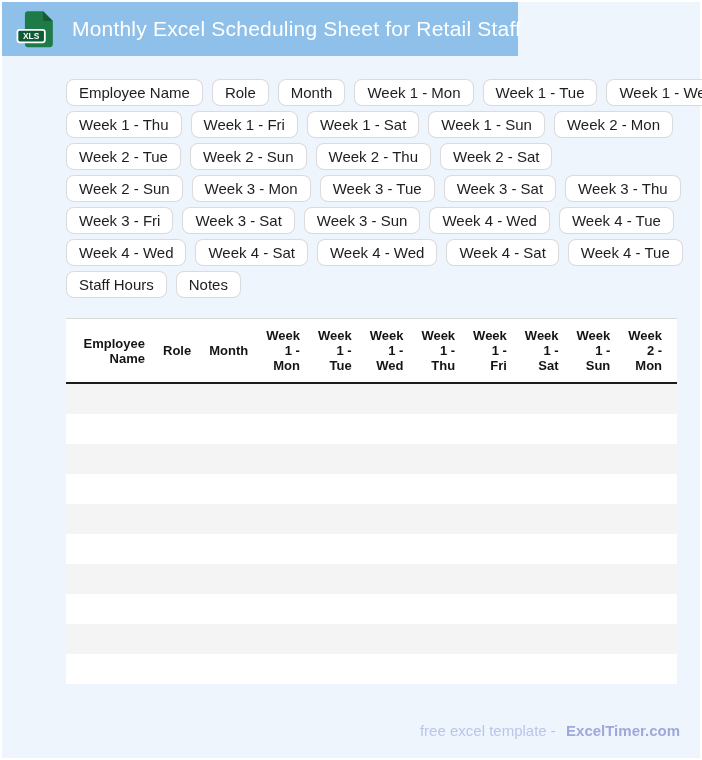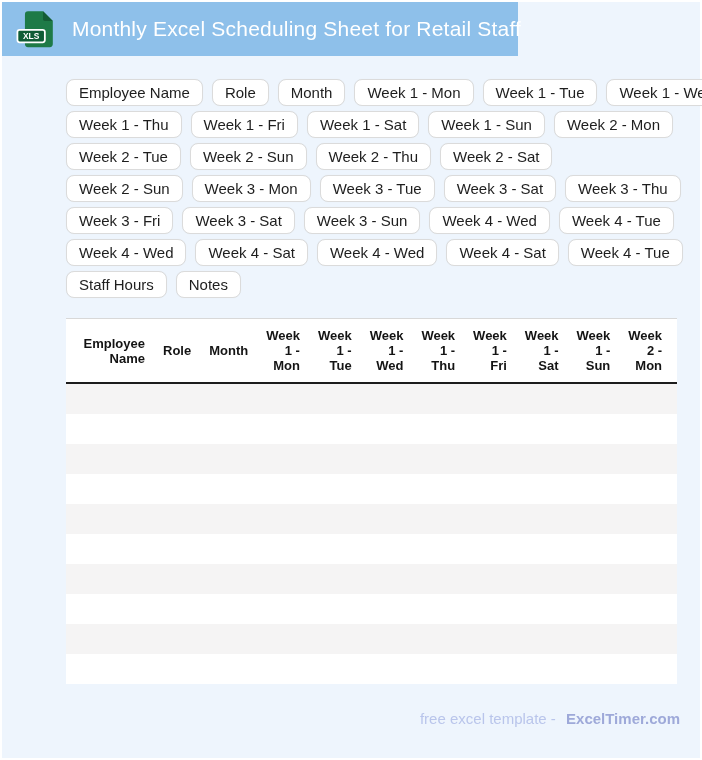--- a/index.html
+++ b/index.html
@@ -77,21 +77,21 @@
   }
   th.col-w0{min-width:88px;}
   th.col-w1{min-width:46px;}
   th.col-w2{min-width:57px;}
   th.col-w{min-width:50px;}
   table.schedule td{height:30px;padding:0;}
   table.schedule tbody tr:nth-child(odd){background:#f5f4f4;}
   table.schedule tbody tr:nth-child(even){background:#ffffff;}
   
   .footer{
-    margin:26px 20px 0 0;
+    margin:38px 20px 0 0;
     text-align:right;
     font-size:15px;
   }
   .footer .ft-text{color:#b9c5eb;font-weight:400;}
   .footer .ft-brand{color:#9ea9d9;font-weight:bold;margin-left:6px;}
 </style>
 </head>
 <body>
 
 <div class="page">

